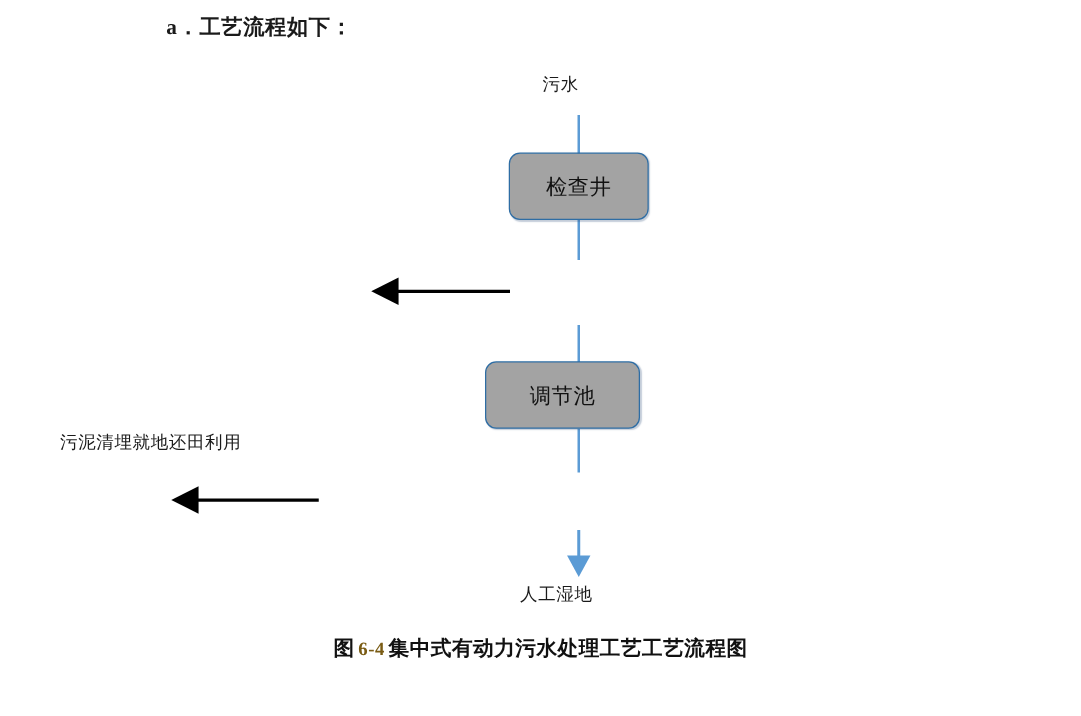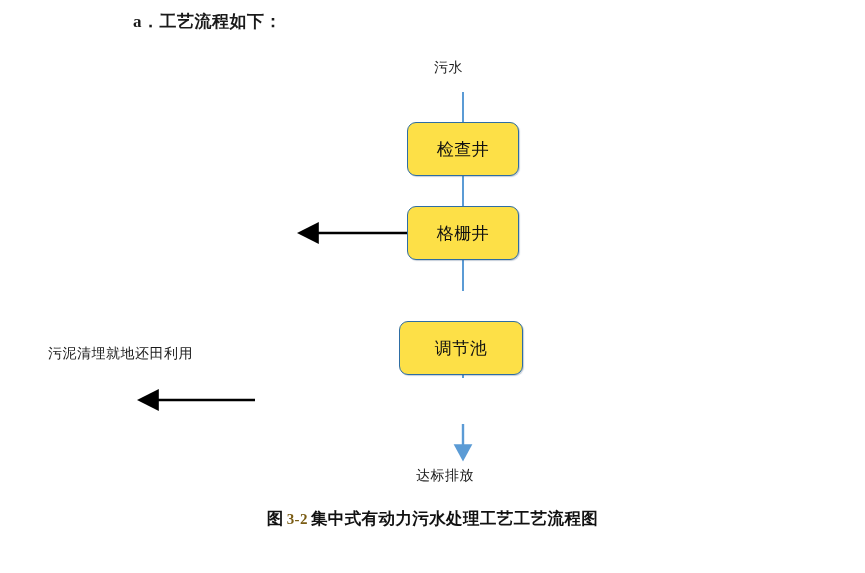--- a/index.html
+++ b/index.html
@@ -30,21 +30,21 @@
     font-size: 17px;
     color: #1a1a1a;
     letter-spacing: 0.5px;
     white-space: nowrap;
   }
 
   
   .pbox {
     position: absolute;
     box-sizing: border-box;
-    background: #fde047;
+    background: #a3a3a3;
     border: 1px solid #2e6da4;
     border-radius: 9px;
     color: #111111;
     font-size: 17px;
     display: flex;
     align-items: center;
     justify-content: center;
     white-space: nowrap;
     letter-spacing: 0.5px;
     box-shadow: 1px 1px 1px rgba(60,90,130,0.30);
@@ -124,27 +124,26 @@
     </defs>
     <line x1="463" y1="424" x2="463" y2="452" stroke="#5b9bd5" stroke-width="2.4" marker-end="url(#blue-head)"></line>
     <line x1="408" y1="233" x2="310" y2="233" stroke="#000000" stroke-width="2.6" marker-end="url(#black-head)"></line>
     <line x1="255" y1="400" x2="150" y2="400" stroke="#000000" stroke-width="2.6" marker-end="url(#black-head)"></line>
   </svg>
 
   <div class="ftext" style="left:434px; top:59px;">污水</div>
 
   <div class="pbox" style="left:407px; top:122px; width:112px; height:54px;">检查井</div>
 
-  <div class="pbox" style="left:407px; top:206px; width:112px; height:54px;">格栅井</div>
 
-  <div class="pbox" style="left:399px; top:289px; width:124px; height:54px;margin-top:32px;">调节池</div>
+  <div class="pbox" style="left:388px; top:289px; width:124px; height:54px;">调节池</div>
 
 
 
   <div class="ftext serif" style="left:48px; top:345px;">污泥清埋就地还田利用</div>
 
-  <div class="ftext" style="left:416px; top:467px;">达标排放</div>
+  <div class="ftext" style="left:416px; top:467px;">人工湿地</div>
 
   <div class="caption">
-    <span>图</span><span class="num">3-2</span><span>集中式有动力污水处理工艺工艺流程图</span>
+    <span>图</span><span class="num">6-4</span><span>集中式有动力污水处理工艺工艺流程图</span>
   </div>
 
 </div>
 
 </body></html>

